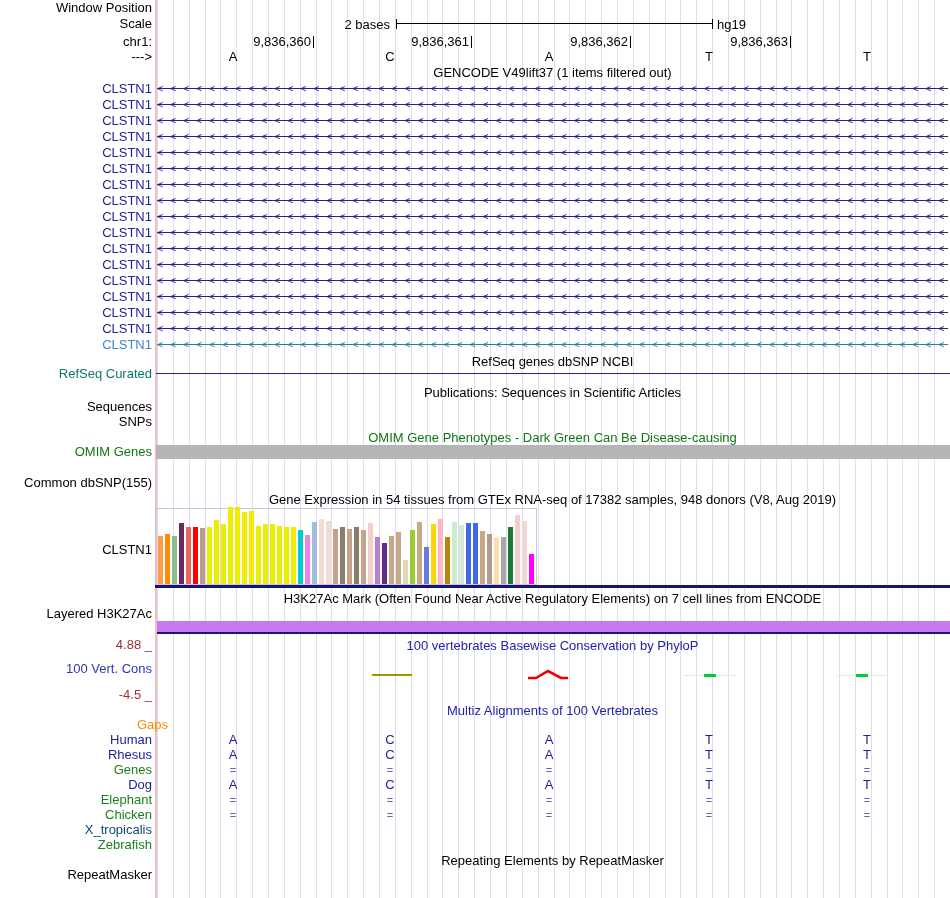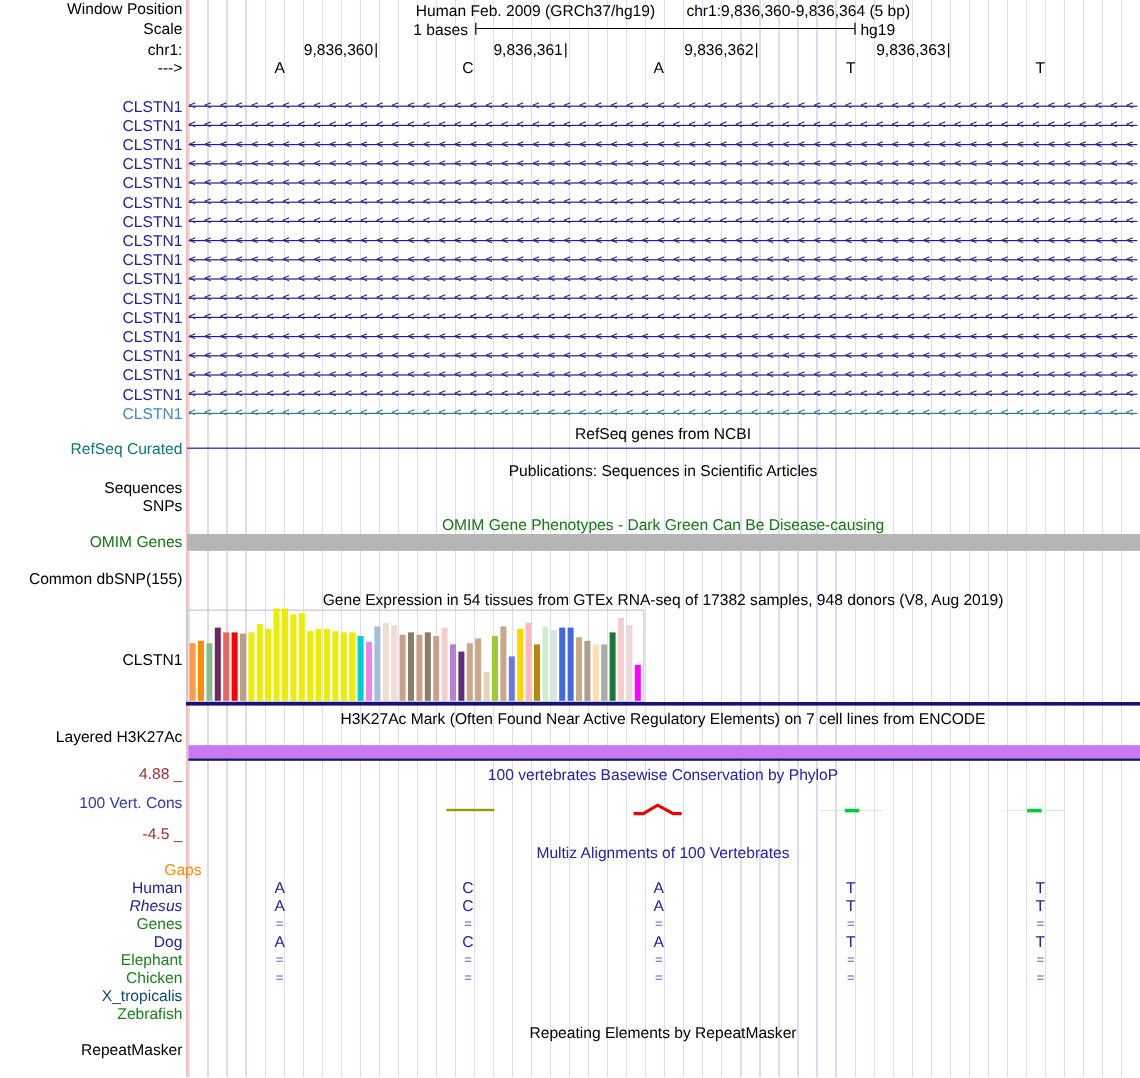--- a/index.html
+++ b/index.html
@@ -31,27 +31,23 @@
   .ph-mark{position:absolute;}
 </style>
 </head>
 <body>
 
 <div id="root">
   <div class="grid"></div>
   <div class="guide-left"></div>
 
   <div class="llabel" style="top:1px">Window Position</div>
-  <div class="title-row">
-    <span>Human Feb. 2009 (GRCh37/hg19)</span>
-    <span>chr1:9,836,360-9,836,364 (5 bp)</span>
-  </div>
 
   <div class="llabel" style="top:17px">Scale</div>
-  <div class="two-bases">1 bases</div>
+  <div class="two-bases">2 bases</div>
   <div class="scale-line"></div>
   <div class="hg19">hg19</div>
 
   <div class="llabel" style="top:35px">chr1:</div>
   <div id="coords">
       <div class="coord" style="left: 221px;">9,836,360</div>
       <div class="coord-tick" style="left: 313px;"></div>
       <div class="coord" style="left: 379px;">9,836,361</div>
       <div class="coord-tick" style="left: 471px;"></div>
       <div class="coord" style="left: 538px;">9,836,362</div>
@@ -62,20 +58,21 @@
 
   <div class="llabel" style="top:50px">---&gt;</div>
   <div id="ruler-bases">
       <div class="base" style="left: 223px;">A</div>
       <div class="base" style="left: 380px;">C</div>
       <div class="base" style="left: 539px;">A</div>
       <div class="base" style="left: 699px;">T</div>
       <div class="base" style="left: 857px;">T</div>
     </div>
 
+  <div class="ctitle" style="top:66px">GENCODE V49lift37 (1 items filtered out)</div>
   <div id="transcripts">
       <div class="llabel" style="top: 82px; color: rgb(34, 34, 153);">CLSTN1</div>
       <div class="tx-row" style="top: 82px; color: rgb(34, 34, 142);">
         <div class="tx-line"></div>
         <div class="tx-arrows">&lt;&lt;&lt;&lt;&lt;&lt;&lt;&lt;&lt;&lt;&lt;&lt;&lt;&lt;&lt;&lt;&lt;&lt;&lt;&lt;&lt;&lt;&lt;&lt;&lt;&lt;&lt;&lt;&lt;&lt;&lt;&lt;&lt;&lt;&lt;&lt;&lt;&lt;&lt;&lt;&lt;&lt;&lt;&lt;&lt;&lt;&lt;&lt;&lt;&lt;&lt;&lt;&lt;&lt;&lt;&lt;&lt;&lt;&lt;&lt;&lt;&lt;&lt;&lt;&lt;&lt;&lt;&lt;&lt;&lt;</div>
       </div>
       <div class="llabel" style="top: 98px; color: rgb(34, 34, 153);">CLSTN1</div>
       <div class="tx-row" style="top: 98px; color: rgb(34, 34, 142);">
         <div class="tx-line"></div>
         <div class="tx-arrows">&lt;&lt;&lt;&lt;&lt;&lt;&lt;&lt;&lt;&lt;&lt;&lt;&lt;&lt;&lt;&lt;&lt;&lt;&lt;&lt;&lt;&lt;&lt;&lt;&lt;&lt;&lt;&lt;&lt;&lt;&lt;&lt;&lt;&lt;&lt;&lt;&lt;&lt;&lt;&lt;&lt;&lt;&lt;&lt;&lt;&lt;&lt;&lt;&lt;&lt;&lt;&lt;&lt;&lt;&lt;&lt;&lt;&lt;&lt;&lt;&lt;&lt;&lt;&lt;&lt;&lt;&lt;&lt;&lt;&lt;</div>
@@ -150,21 +147,21 @@
         <div class="tx-line"></div>
         <div class="tx-arrows">&lt;&lt;&lt;&lt;&lt;&lt;&lt;&lt;&lt;&lt;&lt;&lt;&lt;&lt;&lt;&lt;&lt;&lt;&lt;&lt;&lt;&lt;&lt;&lt;&lt;&lt;&lt;&lt;&lt;&lt;&lt;&lt;&lt;&lt;&lt;&lt;&lt;&lt;&lt;&lt;&lt;&lt;&lt;&lt;&lt;&lt;&lt;&lt;&lt;&lt;&lt;&lt;&lt;&lt;&lt;&lt;&lt;&lt;&lt;&lt;&lt;&lt;&lt;&lt;&lt;&lt;&lt;&lt;&lt;&lt;</div>
       </div>
       <div class="llabel" style="top: 338px; color: rgb(66, 134, 198);">CLSTN1</div>
       <div class="tx-row" style="top: 338px; color: rgb(46, 125, 152);">
         <div class="tx-line"></div>
         <div class="tx-arrows">&lt;&lt;&lt;&lt;&lt;&lt;&lt;&lt;&lt;&lt;&lt;&lt;&lt;&lt;&lt;&lt;&lt;&lt;&lt;&lt;&lt;&lt;&lt;&lt;&lt;&lt;&lt;&lt;&lt;&lt;&lt;&lt;&lt;&lt;&lt;&lt;&lt;&lt;&lt;&lt;&lt;&lt;&lt;&lt;&lt;&lt;&lt;&lt;&lt;&lt;&lt;&lt;&lt;&lt;&lt;&lt;&lt;&lt;&lt;&lt;&lt;&lt;&lt;&lt;&lt;&lt;&lt;&lt;&lt;&lt;</div>
       </div>
     </div>
 
-  <div class="ctitle" style="top:355px">RefSeq genes from NCBI</div>
+  <div class="ctitle" style="top:355px">RefSeq genes dbSNP NCBI</div>
   <div class="llabel" style="top:367px;color:#0f766e">RefSeq Curated</div>
   <div class="hline" id="refseq-line" style="top: 373px; height: 1px; background: rgb(34, 34, 153);"></div>
 
   <div class="ctitle" style="top:386px">Publications: Sequences in Scientific Articles</div>
   <div class="llabel" style="top:400px">Sequences</div>
   <div class="llabel" style="top:415px">SNPs</div>
 
   <div class="ctitle" id="omim-title" style="top: 431px; color: rgb(17, 119, 17);">OMIM Gene Phenotypes - Dark Green Can Be Disease-causing</div>
   <div class="llabel" id="omim-label" style="top: 445px; color: rgb(17, 119, 17);">OMIM Genes</div>
   <div class="hline" id="omim-bar" style="top: 445px; height: 14px; background: rgb(181, 181, 181);"></div>
@@ -253,21 +250,21 @@
 
   <div class="ctitle" id="multiz-title" style="top: 704px; color: rgb(34, 34, 170);">Multiz Alignments of 100 Vertebrates</div>
   <div id="multiz-rows">
       <div class="llabel" style="top: 718px; color: rgb(255, 140, 0); padding-left: 16px;">Gaps</div>
       <div class="llabel" style="top: 733px; color: rgb(34, 34, 153);">Human</div>
       <div class="mz-cell" style="left: 222px; top: 733px; color: rgb(34, 34, 153);">A</div>
       <div class="mz-cell" style="left: 379px; top: 733px; color: rgb(34, 34, 153);">C</div>
       <div class="mz-cell" style="left: 538px; top: 733px; color: rgb(34, 34, 153);">A</div>
       <div class="mz-cell" style="left: 698px; top: 733px; color: rgb(34, 34, 153);">T</div>
       <div class="mz-cell" style="left: 856px; top: 733px; color: rgb(34, 34, 153);">T</div>
-      <div class="llabel" style="top: 748px; color: rgb(34, 34, 153); font-style: italic;">Rhesus</div>
+      <div class="llabel" style="top: 748px; color: rgb(34, 34, 153);">Rhesus</div>
       <div class="mz-cell" style="left: 222px; top: 748px; color: rgb(34, 34, 153);">A</div>
       <div class="mz-cell" style="left: 379px; top: 748px; color: rgb(34, 34, 153);">C</div>
       <div class="mz-cell" style="left: 538px; top: 748px; color: rgb(34, 34, 153);">A</div>
       <div class="mz-cell" style="left: 698px; top: 748px; color: rgb(34, 34, 153);">T</div>
       <div class="mz-cell" style="left: 856px; top: 748px; color: rgb(34, 34, 153);">T</div>
       <div class="llabel" style="top: 763px; color: rgb(28, 128, 28);">Genes</div>
       <div class="mz-cell mz-eq" style="left: 222px; top: 763px;">=</div>
       <div class="mz-cell mz-eq" style="left: 379px; top: 763px;">=</div>
       <div class="mz-cell mz-eq" style="left: 538px; top: 763px;">=</div>
       <div class="mz-cell mz-eq" style="left: 698px; top: 763px;">=</div>

